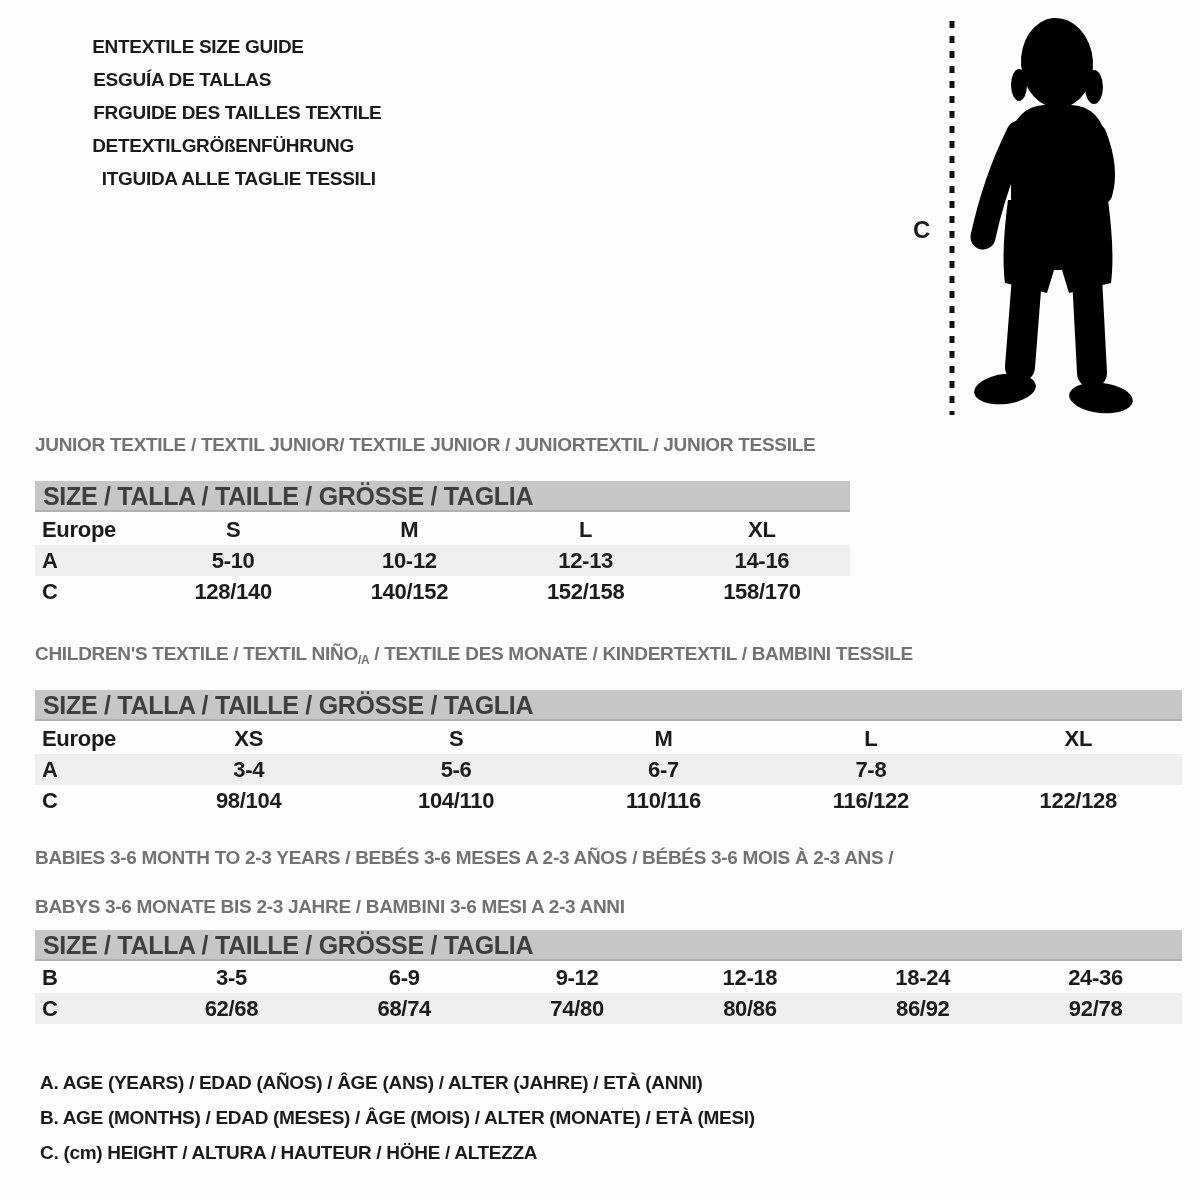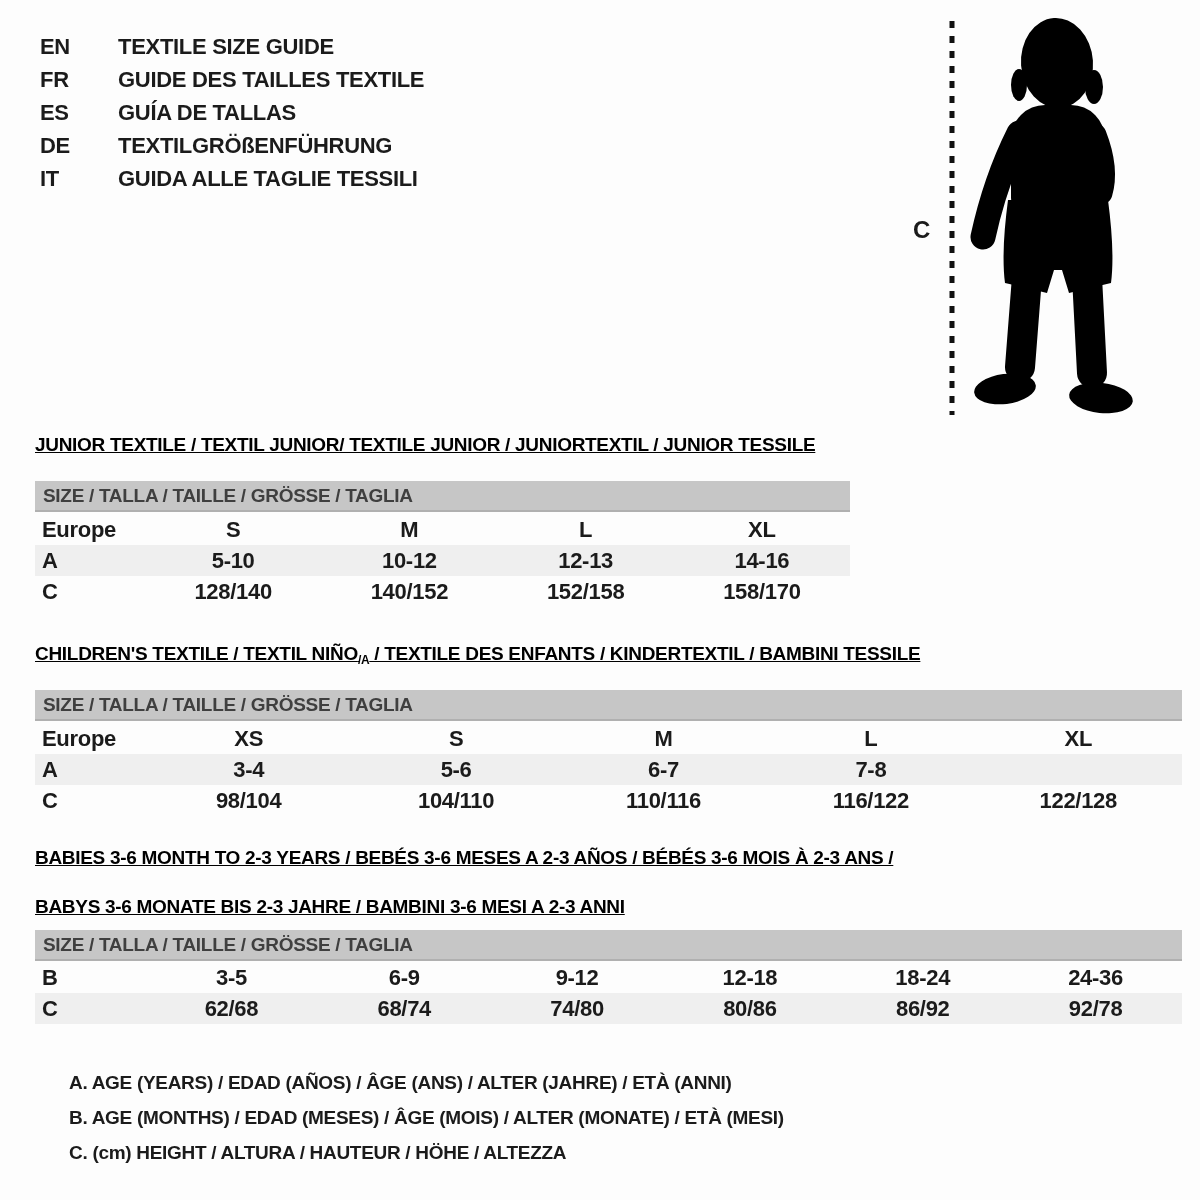--- a/index.html
+++ b/index.html
@@ -11,77 +11,77 @@
     background: #fdfdfd;
     font-family: "Liberation Sans", sans-serif;
     font-weight: bold;
     color: #1b1b1b;
     overflow: hidden;
     letter-spacing: -0.3px;
   }
 
   
   .lang-header { position: absolute; left: 40px; top: 30px; }
-  .lang-row { display: flex; line-height: 33px; font-size: 22px; }
+  .lang-row { display: flex; line-height: 33px; font-size: 19px; text-align: right; }
   .lang-code { width: 78px; }
   .lang-title { white-space: nowrap; }
 
   
   .figure-area { position: absolute; left: 905px; top: 10px; width: 245px; height: 415px; }
   .figure-c-label { position: absolute; left: 8px; top: 206px; font-size: 24px; }
   .figure-svg { position: absolute; left: 35px; top: 5px; }
 
   
   .section { position: absolute; left: 35px; }
-  .sec-title { font-size: 19px; line-height: 23px; white-space: nowrap; color: #000000; text-decoration: underline; }
+  .sec-title { font-size: 19px; line-height: 23px; white-space: nowrap; color: #737373; }
   .title-sub { font-size: 12px; vertical-align: -4px; }
   .size-bar {
     position: absolute;
     left: 0; width: 100%; height: 31px;
     background: #c6c6c6;
     border-bottom: 2px solid #b0b0b0;
     color: #3f3f3f;
-    font-size: 19px;
+    font-size: 25px;
     line-height: 30px;
     padding-left: 8px;
   }
   .trow {
     position: absolute;
     left: 0; width: 100%; height: 31px;
     display: grid;
     font-size: 22px;
     line-height: 31px;
   }
   .trow.cols4 { grid-template-columns: 110px repeat(4, 1fr); }
   .trow.cols5 { grid-template-columns: 110px repeat(5, 1fr); }
   .trow.cols6 { grid-template-columns: 110px repeat(6, 1fr); }
   .trow.shaded { background: #efefef; }
   .tlabel { text-align: left; padding-left: 7px; }
   .tcell { text-align: center; }
 
   
-  .legend-line { position: absolute; left: 40px; font-size: 19px; white-space: nowrap; margin-left: 29px; }
+  .legend-line { position: absolute; left: 40px; font-size: 19px; white-space: nowrap; }
 </style>
 </head>
 <body>
 
 <div class="page">
 
   <div class="lang-header">
     <div class="lang-row">
       <span class="lang-code">EN</span>
       <span class="lang-title">TEXTILE SIZE GUIDE</span>
     </div>
     <div class="lang-row">
+      <span class="lang-code">ES</span>
+      <span class="lang-title">GUÍA DE TALLAS</span>
+    </div>
+    <div class="lang-row">
       <span class="lang-code">FR</span>
       <span class="lang-title">GUIDE DES TAILLES TEXTILE</span>
-    </div>
-    <div class="lang-row">
-      <span class="lang-code">ES</span>
-      <span class="lang-title">GUÍA DE TALLAS</span>
     </div>
     <div class="lang-row">
       <span class="lang-code">DE</span>
       <span class="lang-title">TEXTILGRÖßENFÜHRUNG</span>
     </div>
     <div class="lang-row">
       <span class="lang-code">IT</span>
       <span class="lang-title">GUIDA ALLE TAGLIE TESSILI</span>
     </div>
   </div>
@@ -135,21 +135,21 @@
     <div class="trow cols4" style="top:143px;">
       <div class="tlabel">C</div>
       <div class="tcell">128/140</div>
       <div class="tcell">140/152</div>
       <div class="tcell">152/158</div>
       <div class="tcell">158/170</div>
     </div>
   </div>
 
   <div class="section" style="top:642px; width:1147px; height:175px;">
-    <div class="sec-title"><span>CHILDREN'S TEXTILE / TEXTIL NIÑO</span><span class="title-sub">/A</span><span> / TEXTILE DES ENFANTS / KINDERTEXTIL / BAMBINI TESSILE</span></div>
+    <div class="sec-title"><span>CHILDREN'S TEXTILE / TEXTIL NIÑO</span><span class="title-sub">/A</span><span> / TEXTILE DES MONATE / KINDERTEXTIL / BAMBINI TESSILE</span></div>
     <div class="size-bar" style="top:48px;">SIZE / TALLA / TAILLE / GRÖSSE / TAGLIA</div>
     <div class="trow cols5" style="top:81px;">
       <div class="tlabel">Europe</div>
       <div class="tcell">XS</div>
       <div class="tcell">S</div>
       <div class="tcell">M</div>
       <div class="tcell">L</div>
       <div class="tcell">XL</div>
     </div>
     <div class="trow cols5 shaded" style="top:112px;">

